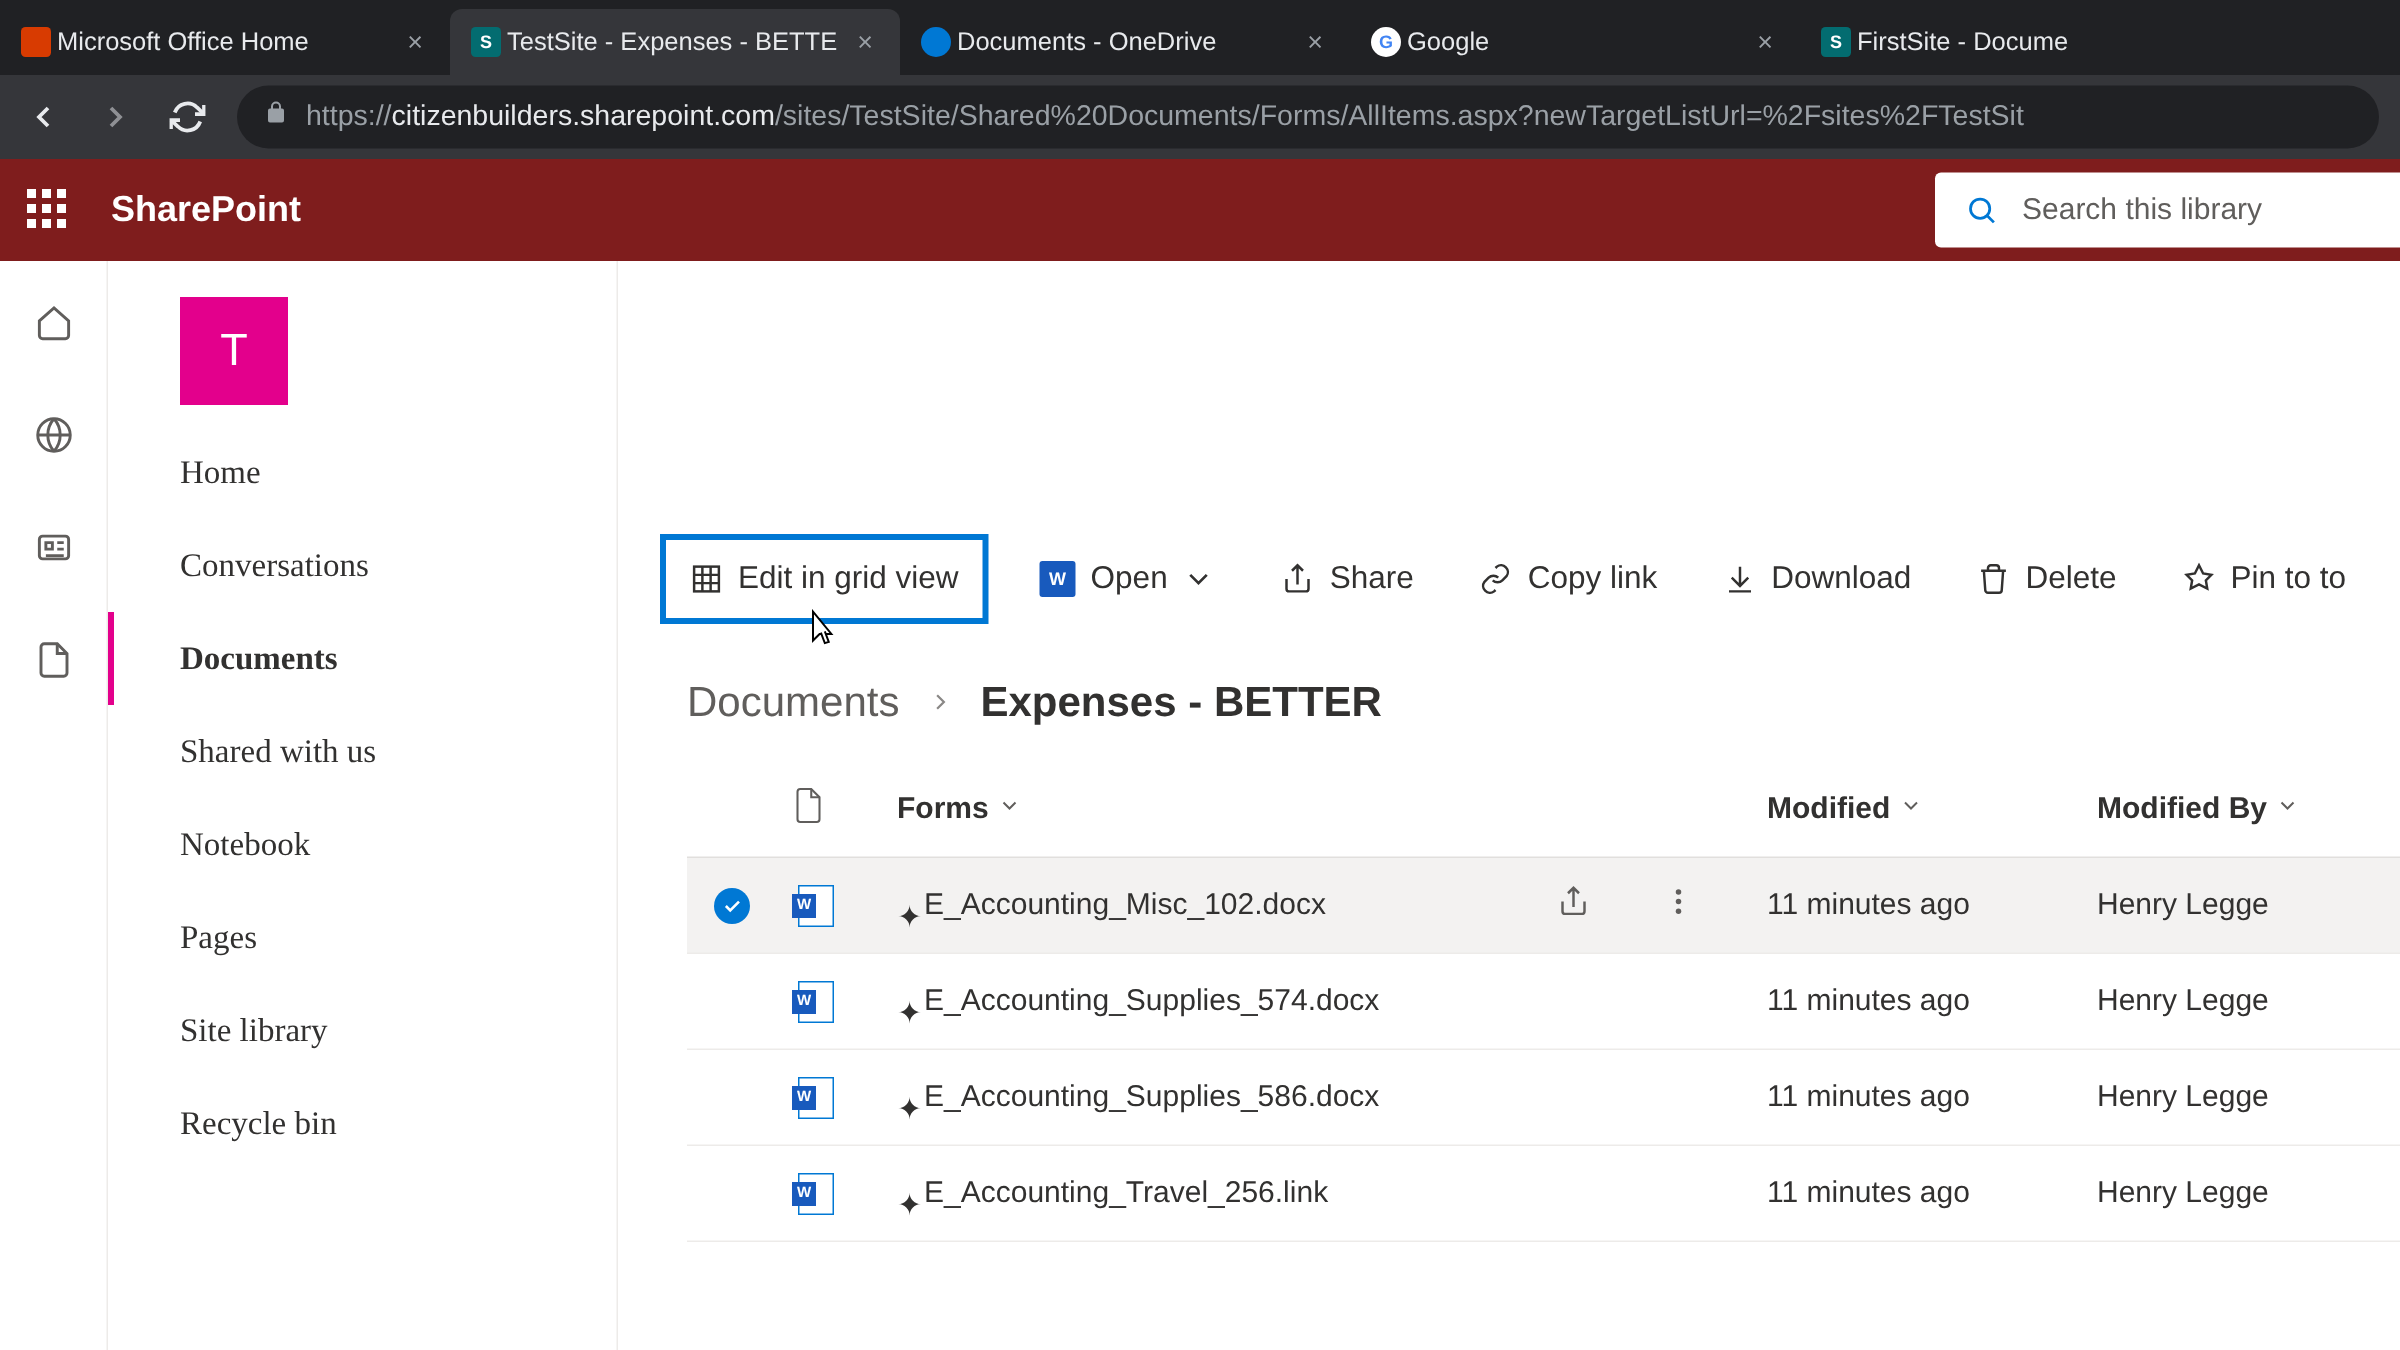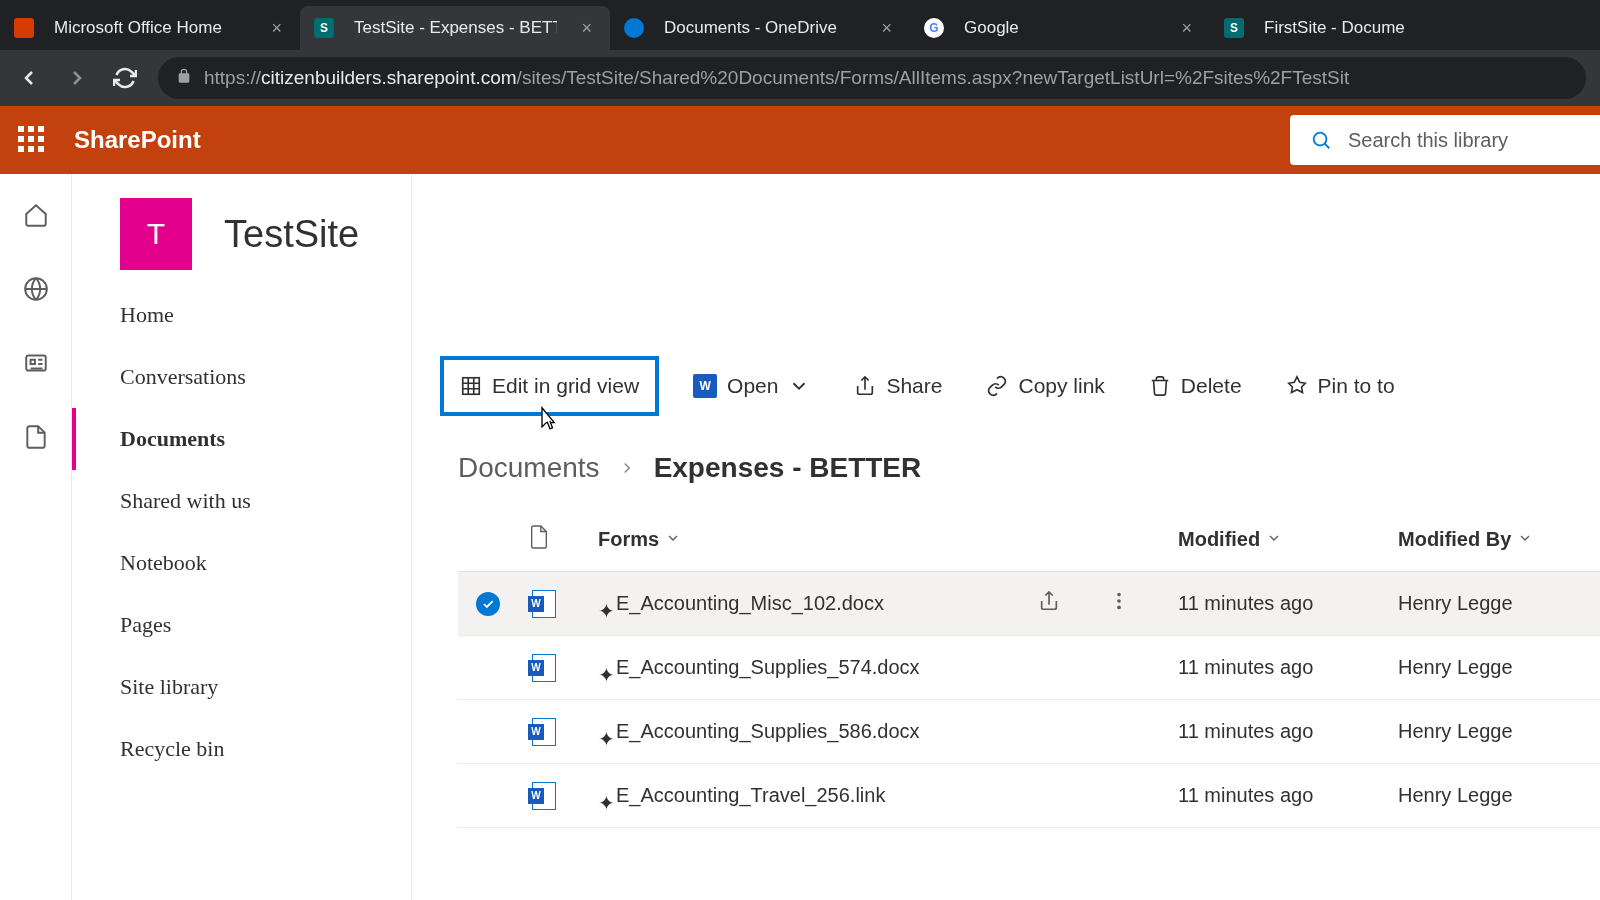--- a/index.html
+++ b/index.html
@@ -1,35 +1,35 @@
 <!DOCTYPE html>
 <html><head>
 <meta charset="utf-8">
 <style>
 * { box-sizing: border-box; margin: 0; padding: 0; font-family: "Segoe UI", Arial, sans-serif; }
 body { background: #fff; overflow: hidden; width: 1600px; height: 900px; }
 
 
 .browser-tabs { background: #202124; display: flex; height: 50px; align-items: flex-end; }
-.tab { display: flex; align-items: center; gap: 20px; padding: 0 14px; height: 44px; color: #e8eaed; font-size: 17px; border-radius: 8px 8px 0 0; min-width: 300px; max-width: 310px; position: relative; }
+.tab { display: flex; align-items: center; gap: 4px; padding: 0 14px; height: 44px; color: #e8eaed; font-size: 17px; border-radius: 8px 8px 0 0; min-width: 300px; max-width: 310px; position: relative; }
 .tab.active { background: #35363a; }
 .tab .fav { width: 20px; height: 20px; display: flex; align-items: center; justify-content: center; border-radius: 3px; font-size: 12px; color: #fff; font-weight: bold; }
 .tab .tab-title { flex: 1; overflow: hidden; white-space: nowrap; text-overflow: clip; }
 .tab .tab-close { color: #9aa0a6; font-size: 18px; padding: 0 4px; }
 .tab.last { min-width: 180px; }
 
 .browser-bar { background: #35363a; display: flex; align-items: center; height: 56px; padding: 0 14px; gap: 18px; }
 .nav-btn { width: 30px; height: 30px; display: flex; align-items: center; justify-content: center; color: #e8eaed; }
 .nav-btn svg { width: 24px; height: 24px; }
 .url-bar { flex: 1; background: #202124; border-radius: 30px; height: 42px; display: flex; align-items: center; padding: 0 18px; color: #9aa0a6; font-size: 19px; white-space: nowrap; overflow: hidden; }
 .url-bar .lock { color: #9aa0a6; margin-right: 12px; }
 .url-bar .url-host { color: #e8eaed; }
 
 
-.sp-header { background: #c2410c; height: 68px; display: flex; align-items: center; padding-left: 18px; gap: 28px; justify-content: space-between; }
+.sp-header { background: #7f1d1d; height: 68px; display: flex; align-items: center; padding-left: 18px; gap: 28px; justify-content: space-between; }
 .waffle { width: 28px; height: 28px; display: grid; grid-template-columns: repeat(3, 6px); grid-template-rows: repeat(3, 6px); gap: 4px; cursor: pointer; }
 .waffle span { background: #fff; }
 .sp-brand { color: #fff; font-size: 24px; font-weight: 600; }
 .sp-search { margin-left: auto; background: #fff; border-radius: 4px; height: 50px; display: flex; align-items: center; padding: 0 20px; gap: 16px; width: 460px; margin-right: -150px; }
 .sp-search svg { width: 22px; height: 22px; color: #0078d4; }
 .sp-search span { color: #605e5c; font-size: 20px; }
 
 
 .page { display: flex; height: calc(900px - 50px - 56px - 68px); }
 .rail { width: 72px; border-right: 1px solid #edebe9; display: flex; flex-direction: column; align-items: center; padding-top: 28px; gap: 44px; }
@@ -178,21 +178,20 @@
     <div><svg viewBox="0 0 24 24" fill="none" stroke="currentColor" stroke-width="1.8">
           <path d="M14 2H6a2 2 0 00-2 2v16a2 2 0 002 2h12a2 2 0 002-2V8z"></path>
           <path d="M14 2v6h6"></path>
         </svg></div>
   </div>
 
   <div class="content">
     <div style="position:absolute;left:72px;right:0">
       <div class="site-head">
         <div class="site-logo">T</div>
-        <div class="site-title">TestSite</div>
       </div>
     </div>
 
     <div class="left-nav">
       <div class="nav-item">Home</div>
       <div class="nav-item">Conversations</div>
       <div class="nav-item active">Documents</div>
       <div class="nav-item">Shared with us</div>
       <div class="nav-item">Notebook</div>
       <div class="nav-item">Pages</div>
@@ -231,20 +230,26 @@
           <span>Share</span>
         </div>
         <div class="tbtn">
           <svg viewBox="0 0 24 24" fill="none" stroke="currentColor" stroke-width="1.8">
               <path d="M10 13a5 5 0 007 0l3-3a5 5 0 00-7-7l-1 1M14 11a5 5 0 00-7 0l-3 3a5 5 0 007 7l1-1"></path>
             </svg>
           <span>Copy link</span>
         </div>
         <div class="tbtn">
           <svg viewBox="0 0 24 24" fill="none" stroke="currentColor" stroke-width="1.8">
+              <path d="M12 3v14M6 11l6 6 6-6M4 21h16"></path>
+            </svg>
+          <span>Download</span>
+        </div>
+        <div class="tbtn">
+          <svg viewBox="0 0 24 24" fill="none" stroke="currentColor" stroke-width="1.8">
               <path d="M3 6h18M8 6V4a2 2 0 012-2h4a2 2 0 012 2v2M19 6l-1 14a2 2 0 01-2 2H8a2 2 0 01-2-2L5 6"></path>
             </svg>
           <span>Delete</span>
         </div>
         <div class="tbtn">
           <svg viewBox="0 0 24 24" fill="none" stroke="currentColor" stroke-width="1.8">
               <path d="M12 2l3 6 6 1-4 4 1 6-6-3-6 3 1-6-4-4 6-1z"></path>
             </svg>
           <span>Pin to to</span>
         </div>

